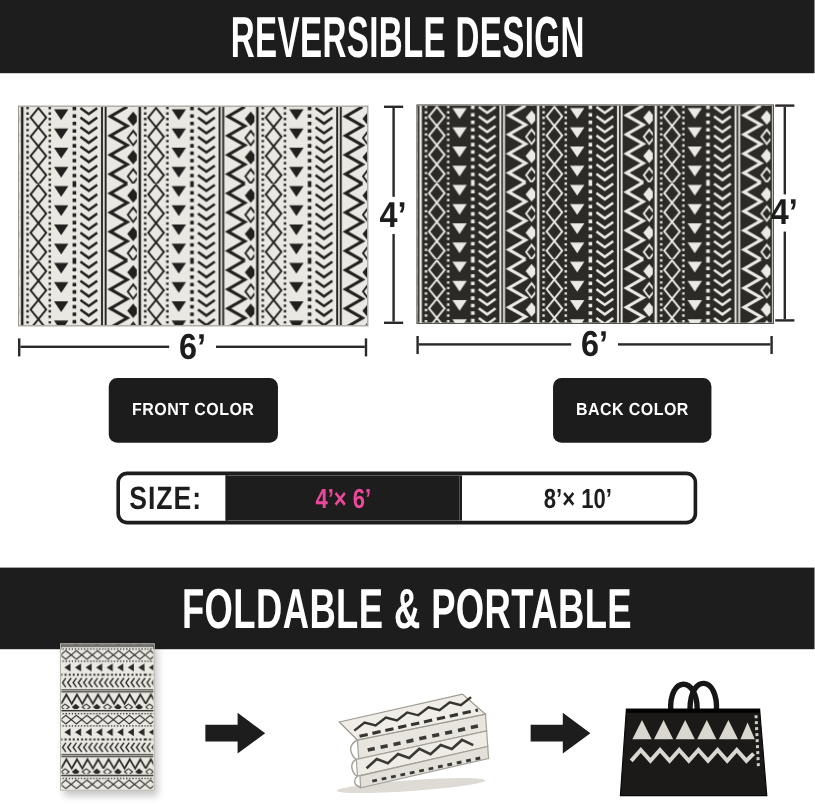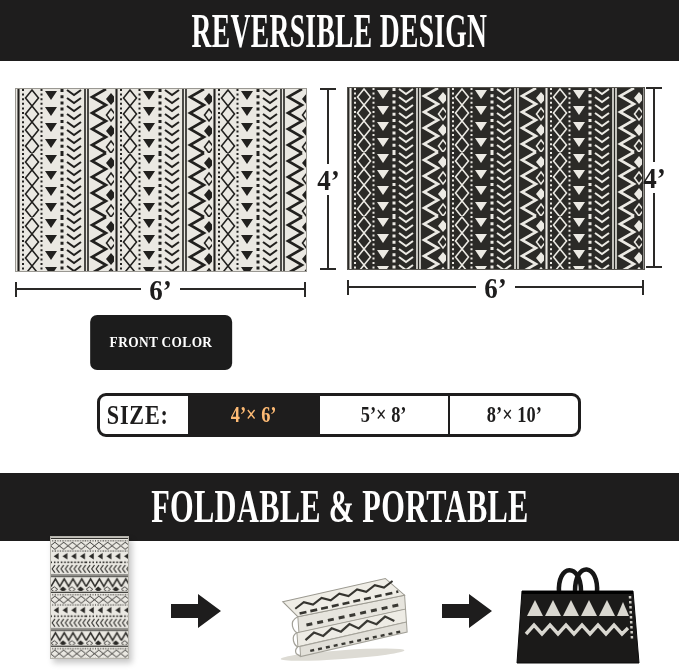--- a/index.html
+++ b/index.html
@@ -1,18 +1,18 @@
 <!DOCTYPE html>
 <html><head>
 <meta charset="utf-8">
 <style>
   html,body{margin:0;padding:0;background:#ffffff;}
   .canvas{
     position:relative;width:679px;height:671px;overflow:hidden;background:#ffffff;
-    font-family:Liberation Serif, serif;color:#1e1d1d;
+    font-family:Liberation Sans, sans-serif;color:#1e1d1d;
   }
   
   .banner{
     position:absolute;left:0;width:679px;background:#1e1d1d;color:#fff;
     display:flex;align-items:center;justify-content:center;
   }
   .banner-top{top:0;height:61px;}
   .banner-fold{top:473px;height:68px;}
   .banner-text{
     display:inline-block;font-weight:700;font-size:46px;line-height:1;
@@ -69,21 +69,21 @@
   .size-title{
     width:76px;display:flex;align-items:center;justify-content:center;
     font-weight:700;font-size:27px;
   }
   .size-title span{display:inline-block;transform:scaleX(0.82);letter-spacing:1px;}
   .size-cell{
     flex:1;display:flex;align-items:center;justify-content:center;
     font-weight:700;font-size:23px;border-left:2.5px solid #1e1d1d;
   }
   .size-cell span{display:inline-block;transform:scaleX(0.8);white-space:nowrap;}
-  .size-cell.selected{background:#1e1d1d;color:#fdba74;border-left-color:#1e1d1d;margin-left:12px;}
+  .size-cell.selected{background:#1e1d1d;color:#ec4899;border-left-color:#1e1d1d;margin-left:12px;}
   
   .step{position:absolute;line-height:0;}
   .step-rug{left:50px;top:536px;box-shadow:3px 4px 6px rgba(0,0,0,0.22);}
   .step-rug svg{display:block;border:1px solid #b5b3ac;}
   .step-arrow1{left:171px;top:592px;}
   .step-arrow2{left:442px;top:592px;}
   .step-stack{left:260px;top:574px;}
   .step-bag{left:512px;top:551px;}
 </style>
 </head>
@@ -172,31 +172,31 @@
       <span class="vline"></span>
       <span class="cap-h"></span>
     </div>
     <div class="dim-h">
       <span class="cap-v"></span>
       <span class="hline"></span>
       <span class="dim-label">6’</span>
       <span class="hline"></span>
       <span class="cap-v"></span>
     </div>
+    <div class="color-badge">
+      <span class="badge-inner">BACK COLOR</span>
+    </div>
   </figure>
 
   <div class="size-bar">
     <div class="size-title">
       <span>SIZE:</span>
     </div>
     <div class="size-cell selected">
         <span>4’× 6’</span>
-      </div>
-    <div class="size-cell">
-        <span>5’× 8’</span>
       </div>
     <div class="size-cell">
         <span>8’× 10’</span>
       </div>
   </div>
 
   <header class="banner banner-fold">
     <span class="banner-text">FOLDABLE &amp; PORTABLE</span>
   </header>
 

